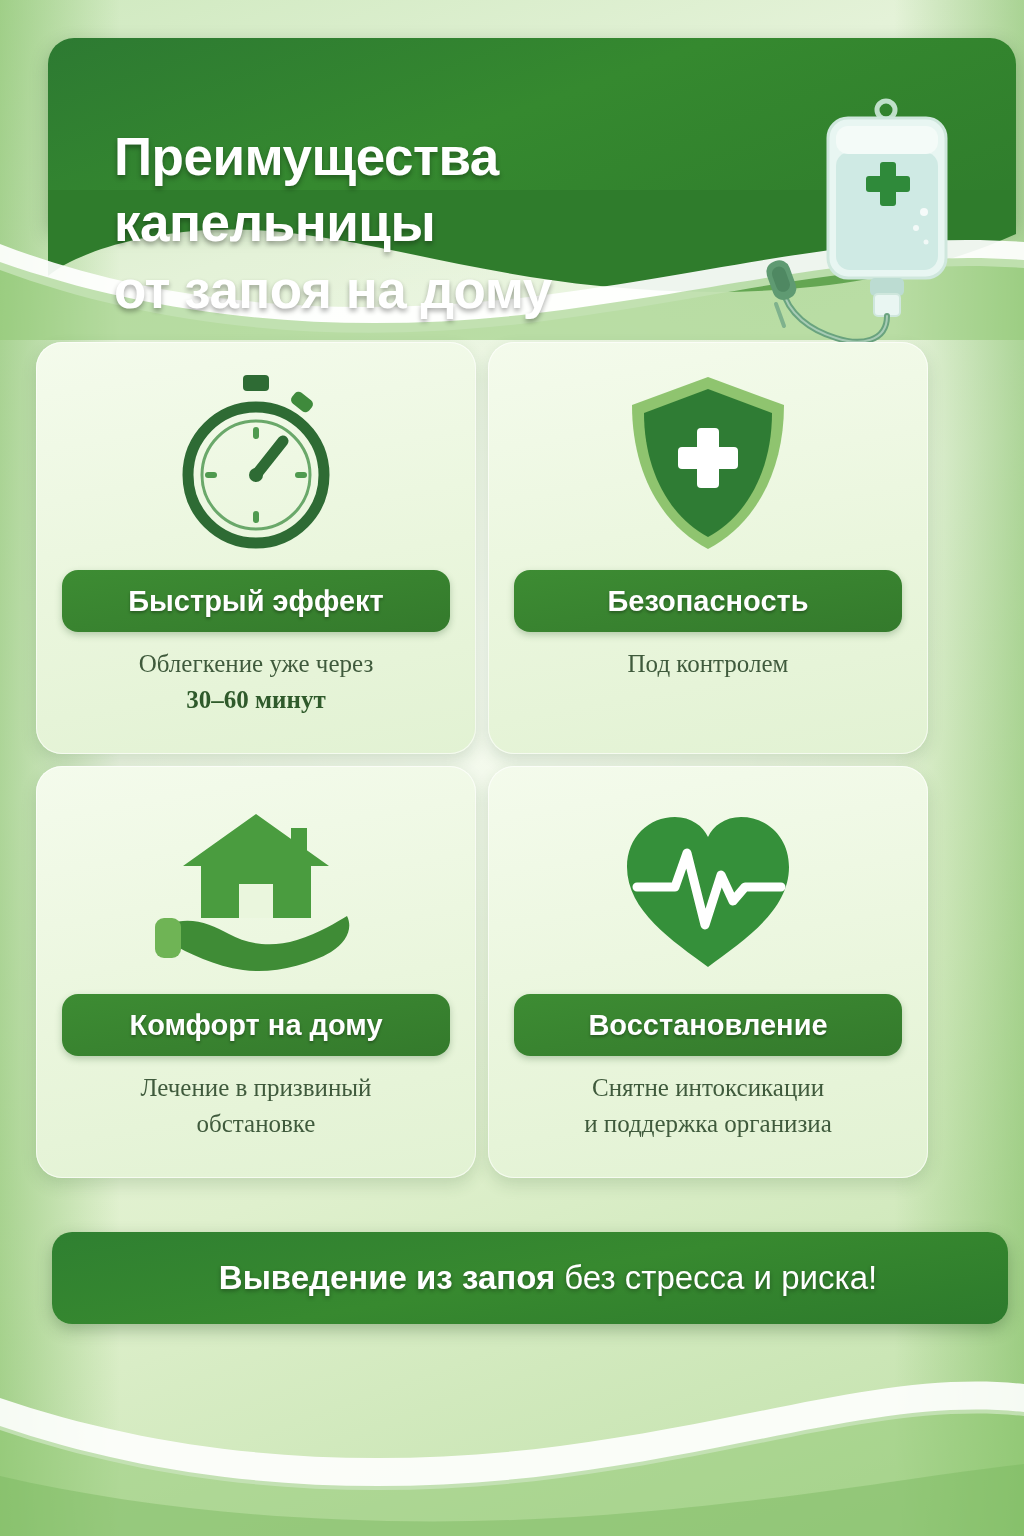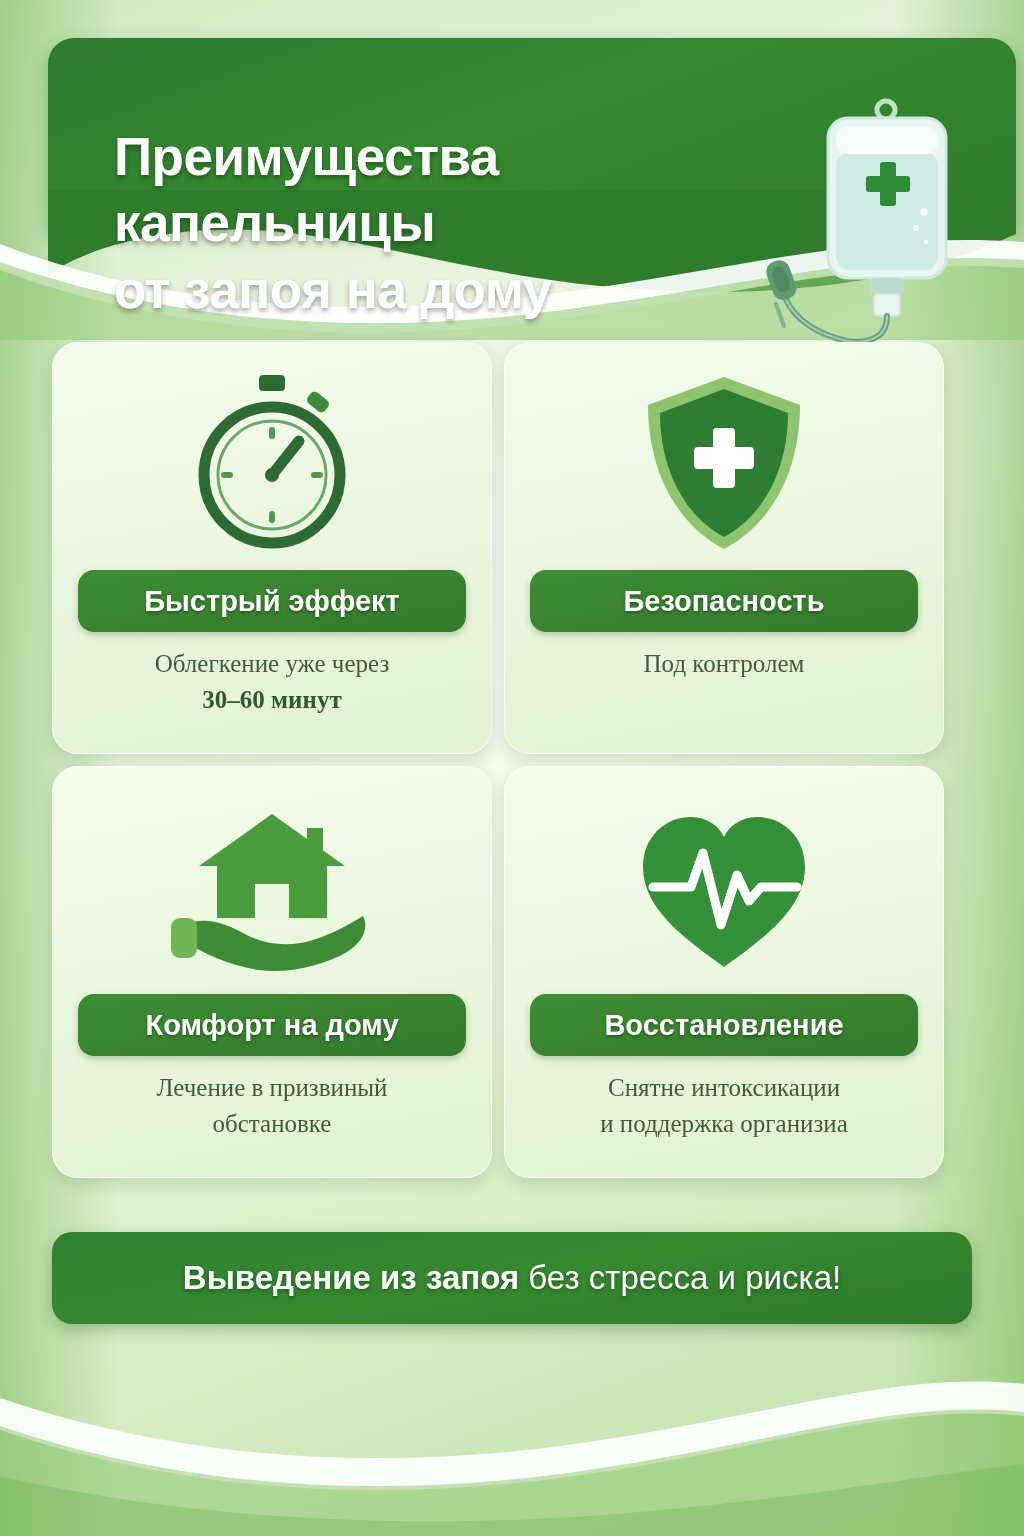--- a/index.html
+++ b/index.html
@@ -80,21 +80,21 @@
     position: absolute;
     left: 740px;
     top: 92px;
     width: 250px;
     height: 290px;
   }
 
   
   .grid {
     position: absolute;
-    left: 52px;
+    left: 36px;
     top: 342px;
     width: 920px;
     display: grid;
     grid-template-columns: 440px 440px;
     grid-template-rows: 412px 412px;
     column-gap: 40px;
     row-gap: 32px;
     gap: 12px;
   }
   .card {
@@ -152,20 +152,21 @@
     left: 52px;
     top: 1232px;
     width: 920px;
     height: 92px;
     border-radius: 20px;
     background: linear-gradient(170deg, #2f8031 0%, #37892f 50%, #2d7a2c 100%);
     box-shadow: 0 6px 16px rgba(25,70,25,0.3);
     display: flex;
     align-items: center;
     justify-content: center;
+    padding-left: 36px;
   }
   .footer-text {
     color: #ffffff;
     font-size: 33px;
     text-shadow: 0 2px 4px rgba(0,0,0,0.32);
     white-space: nowrap;
   }
   .footer-text .b { font-weight: bold; }
   .footer-wave {
     position: absolute;

